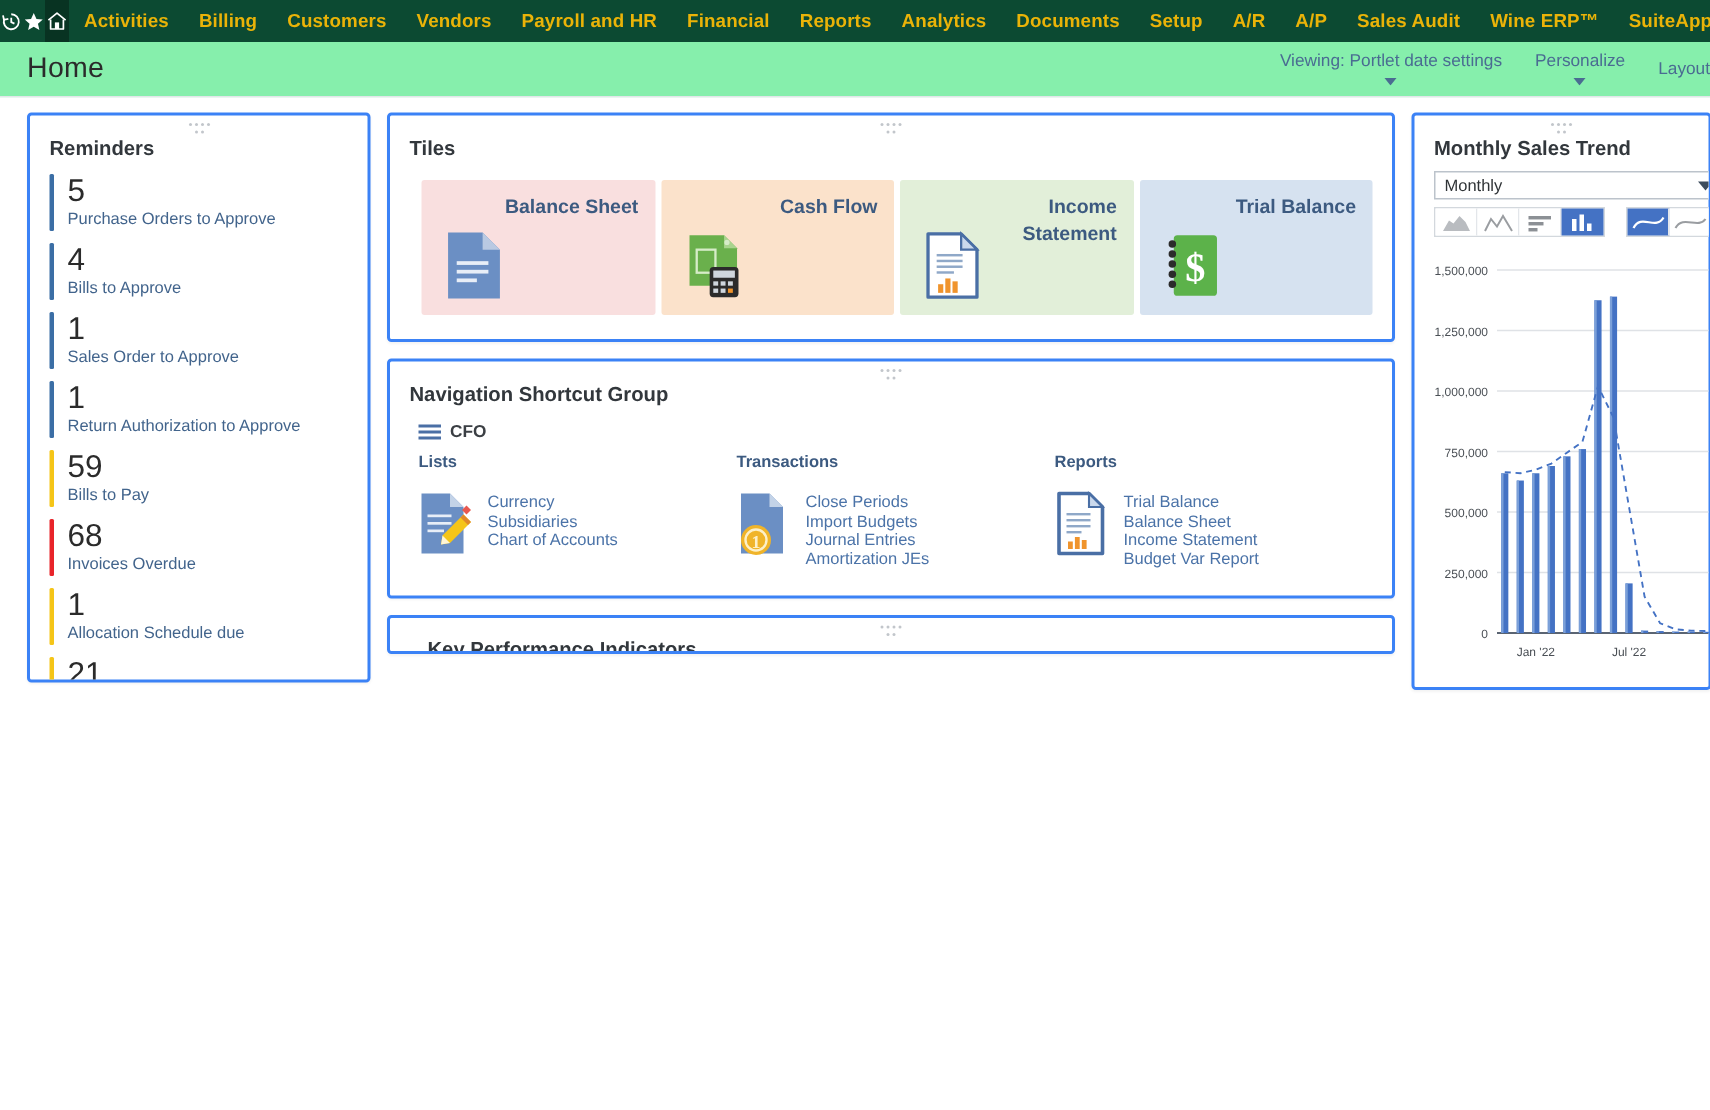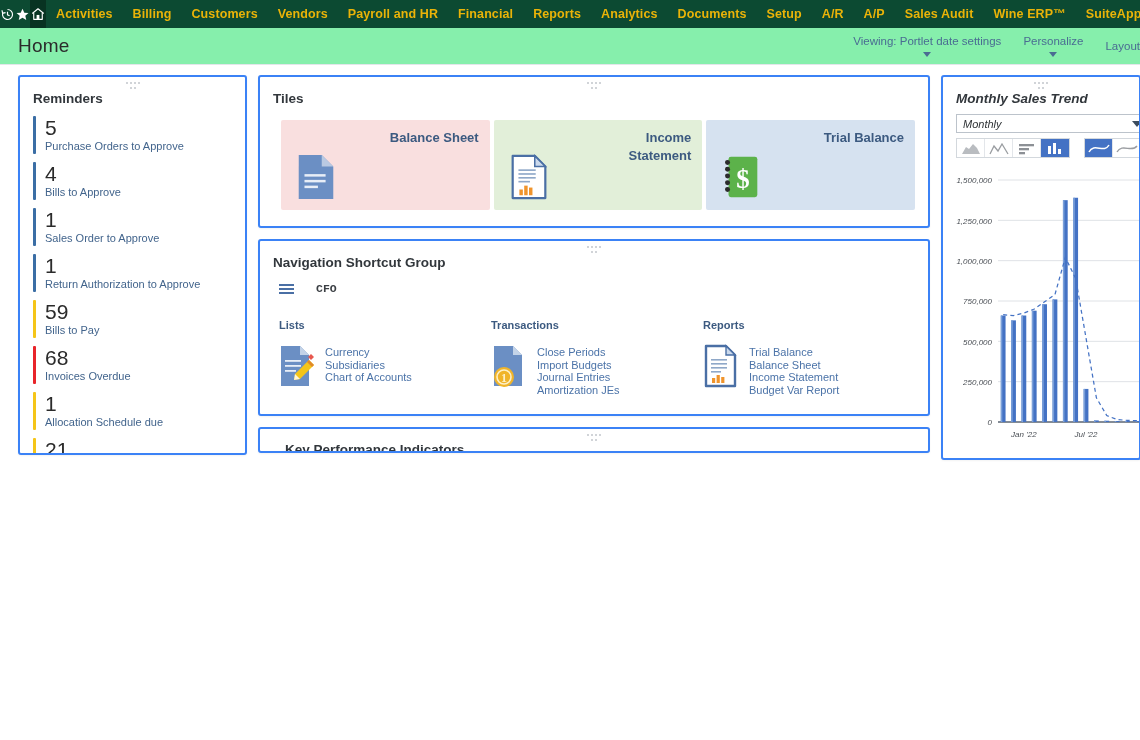--- a/index.html
+++ b/index.html
@@ -79,21 +79,21 @@
     display: flex;
     align-items: flex-start;
     gap: 11px;
     padding: 10px 0 0 18px;
     height: 403px;
     overflow: hidden;
     background: #ffffff;
   }
   .col-left  { width: 229px; flex: 0 0 229px; }
   .col-mid   { width: 672px; flex: 0 0 672px; }
-  .col-right { width: 200px; flex: 0 0 200px; font-style: italic; }
+  .col-right { width: 200px; flex: 0 0 200px; }
 
   .portlet {
     background: #ffffff;
     border: 2px solid #3b82f6;
     border-radius: 3px;
     box-shadow: 0 1px 2px rgba(0,0,0,.05);
     position: relative;
     margin-bottom: 11px;
   }
   .grip {
@@ -173,24 +173,23 @@
   .tile-icon {
     position: absolute;
     left: 14px; bottom: 9px;
     width: 42px; height: 48px;
   }
   .tile-icon svg { width: 100%; height: 100%; display: block; }
 
   
   .nsg-body { padding: 12px 13px 18px 19px; }
   .nsg-role {
-    display: flex; align-items: center; gap: 22px;
-    margin-bottom: 24px;
-    cursor: pointer;
-    font-family: Liberation Mono, monospace;
+    display: flex; align-items: center; gap: 6px;
+    margin-bottom: 8px;
+    cursor: pointer;
   }
   .hamburger { display: flex; flex-direction: column; gap: 2px; }
   .hamburger i { width: 15px; height: 2px; background: #4a6fa5; display: block; }
   .nsg-role-name {
     font-size: 11.5px;
     color: #3b3f44;
     font-weight: bold;
   }
   .nsg-cols { display: flex; }
   .nsg-col { width: 214px; }
@@ -408,20 +407,39 @@
             <svg viewBox="0 0 42 50">
               <path d="M3 2h24l12 12v34H3z" fill="#6b8fc4"></path>
               <path d="M27 2l12 12H27z" fill="#b9c9e2"></path>
               <rect x="9" y="22" width="22" height="2.6" fill="#e8eef7"></rect>
               <rect x="9" y="28" width="22" height="2.6" fill="#e8eef7"></rect>
               <rect x="9" y="34" width="14" height="2.6" fill="#e8eef7"></rect>
             </svg>
           </div>
         </div>
 
+        <div class="tile" style="background:#fbe2cb">
+          <div class="tile-label">Cash Flow</div>
+          <div class="tile-icon">
+            <svg viewBox="0 0 42 50">
+              <path d="M4 4h24l9 9v26H4z" fill="#6ab04c"></path>
+              <path d="M28 4l9 9h-9z" fill="#a9d48e"></path>
+              <rect x="9" y="14" width="13" height="16" fill="none" stroke="#d6ecc8" stroke-width="1.6"></rect>
+              <circle cx="30" cy="9" r="1.8" fill="#d6ecc8"></circle>
+              <rect x="18" y="26" width="20" height="21" rx="2.5" fill="#2b2b2b"></rect>
+              <rect x="20.5" y="28.5" width="15" height="5" fill="#cfd6dd"></rect>
+              <rect x="20.5" y="36" width="3.4" height="3" fill="#cfd6dd"></rect>
+              <rect x="25.6" y="36" width="3.4" height="3" fill="#cfd6dd"></rect>
+              <rect x="30.7" y="36" width="3.4" height="3" fill="#cfd6dd"></rect>
+              <rect x="20.5" y="41" width="3.4" height="3" fill="#cfd6dd"></rect>
+              <rect x="25.6" y="41" width="3.4" height="3" fill="#cfd6dd"></rect>
+              <rect x="30.7" y="41" width="3.4" height="3" fill="#f0942c"></rect>
+            </svg>
+          </div>
+        </div>
 
         <div class="tile" style="background:#e2efd9">
           <div class="tile-label">Income Statement</div>
           <div class="tile-icon">
             <svg viewBox="0 0 42 50">
               <path d="M4 3h23l11 11v33H4z" fill="#ffffff" stroke="#4a6fa5" stroke-width="2.3" stroke-linejoin="round"></path>
               <path d="M27 3l11 11H27z" fill="#cbd9ec" stroke="#4a6fa5" stroke-width="1.6"></path>
               <rect x="10" y="17" width="18" height="1.7" fill="#8fa8c8"></rect>
               <rect x="10" y="21" width="18" height="1.7" fill="#8fa8c8"></rect>
               <rect x="10" y="25" width="18" height="1.7" fill="#8fa8c8"></rect>

